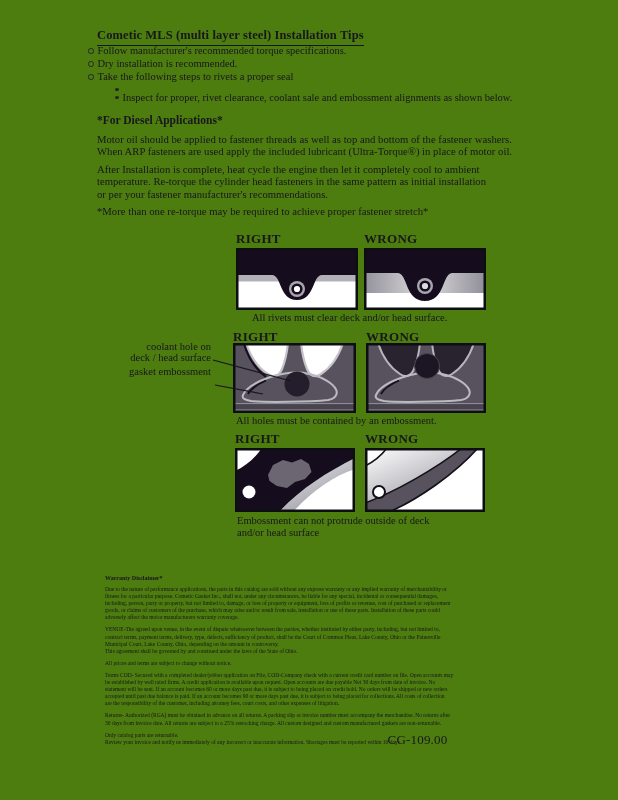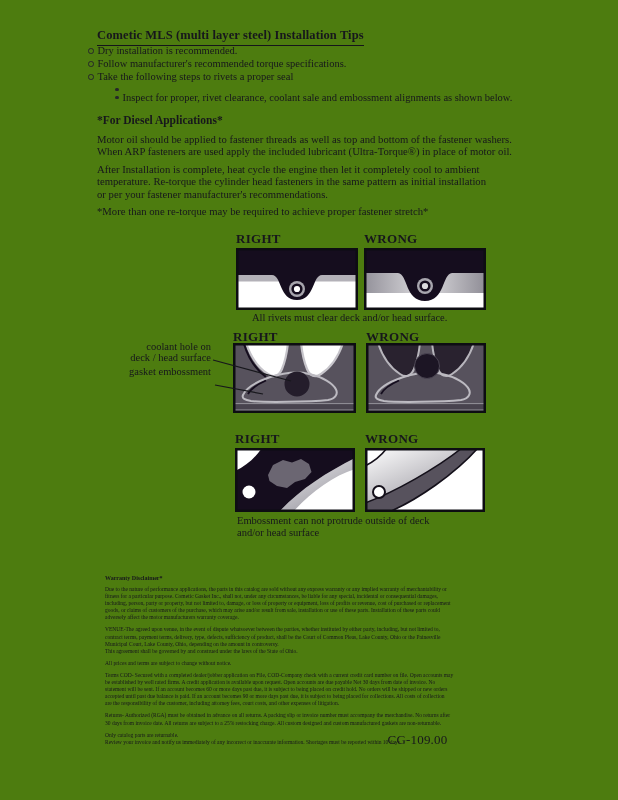--- a/index.html
+++ b/index.html
@@ -32,25 +32,25 @@
 
 <div class="page">
 
   <div class="abs" style="left:97px;top:25px;">
     <span class="title">Cometic MLS (multi layer steel) Installation Tips</span>
   </div>
 
   <div class="abs" style="left:88px;top:44px;width:470px;">
     <div class="bullet-row">
       <span class="b-open"></span>
-      <span>Dry installation is recommended.</span>
+      <span>Follow manufacturer's recommended torque specifications.</span>
     </div>
     <div class="bullet-row">
       <span class="b-open"></span>
-      <span>Follow manufacturer's recommended torque specifications.</span>
+      <span>Dry installation is recommended.</span>
     </div>
     <div class="bullet-row">
       <span class="b-open"></span>
       <span>Take the following steps to rivets a proper seal</span>
     </div>
     <div class="bullet-row" style="margin-left:27px;">
       <span class="b-fill"></span>
     </div>
     <div class="bullet-row" style="margin-left:27px;">
       <span class="b-fill"></span>
@@ -140,20 +140,21 @@
     </svg>
   </div>
 
   <div class="abs" style="left:205px;top:355px;">
     <svg width="95" height="45" viewBox="0 0 95 45">
       <line x1="8" y1="5" x2="86" y2="26" stroke="#17171c" stroke-width="1.2"></line>
       <line x1="10" y1="30" x2="58" y2="39" stroke="#17171c" stroke-width="1.2"></line>
     </svg>
   </div>
 
+  <div class="abs caption" style="left:236px;top:415px;">All holes must be contained by an embossment.</div>
 
   <div class="abs rw-label" style="left:235px;top:431px;width:120px;">RIGHT</div>
   <div class="abs rw-label" style="left:365px;top:431px;width:120px;">WRONG</div>
 
   <div class="abs" style="left:235px;top:448px;">
     <svg width="120" height="64" viewBox="0 0 120 64">
       <defs>
         <linearGradient id="gStripe" x1="0" y1="0" x2="0.7" y2="1">
           <stop offset="0" stop-color="#f0f0f2"></stop>
             <stop offset="1" stop-color="#97959e"></stop>

